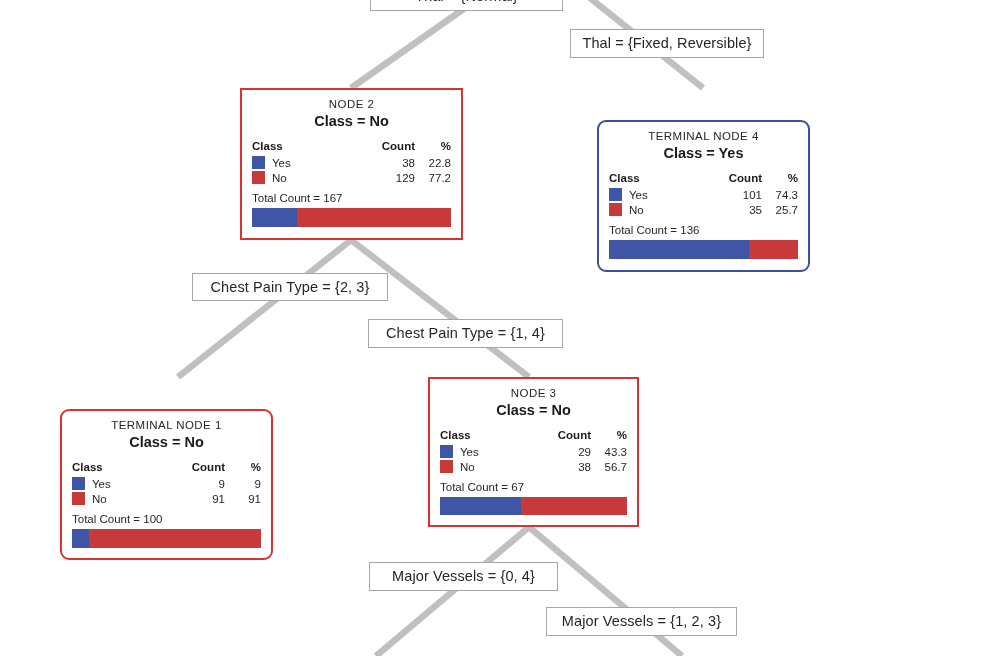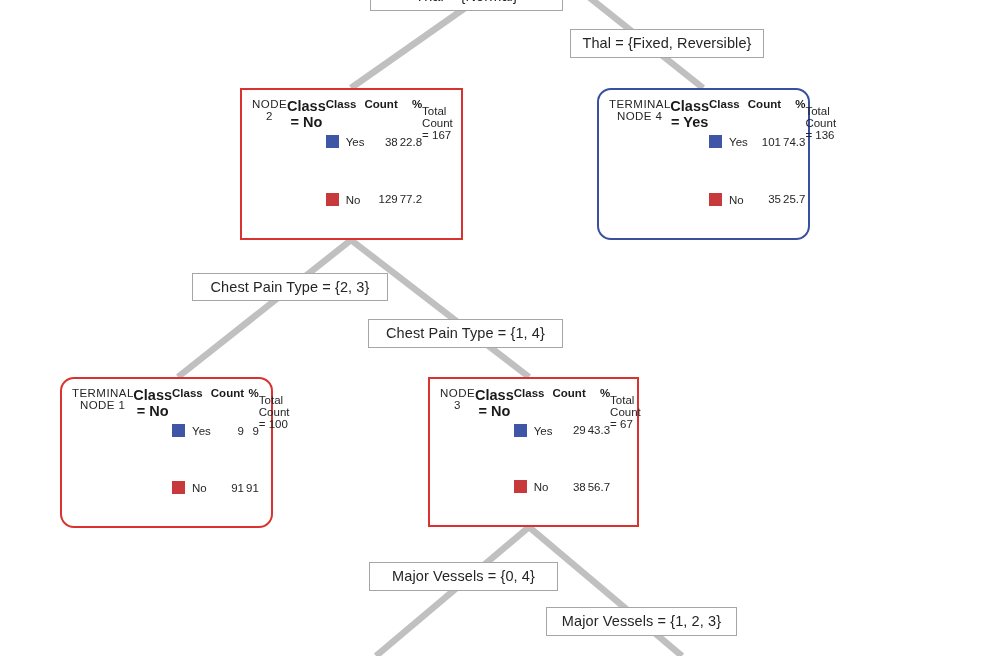--- a/index.html
+++ b/index.html
@@ -46,24 +46,25 @@
   }
 
   
   .node {
     position: absolute;
     z-index: 4;
     box-sizing: border-box;
     background: #ffffff;
     padding: 8px 10px 10px 10px;
     display: flex;
+    flex-direction: column;
   }
   .node.red      { border: 2px solid #d9332f; }
   .node.blue     { border: 2px solid #3a4fa0; }
-  .node.rounded  { border-radius: 14px; }
+  .node.rounded  { border-radius: 9px; margin-top: 32px; }
 
   .node-id {
     text-align: center;
     font-size: 11.5px;
     color: #262626;
     letter-spacing: .45px;
     margin-bottom: 3px;
   }
   .node-class {
     text-align: center;

